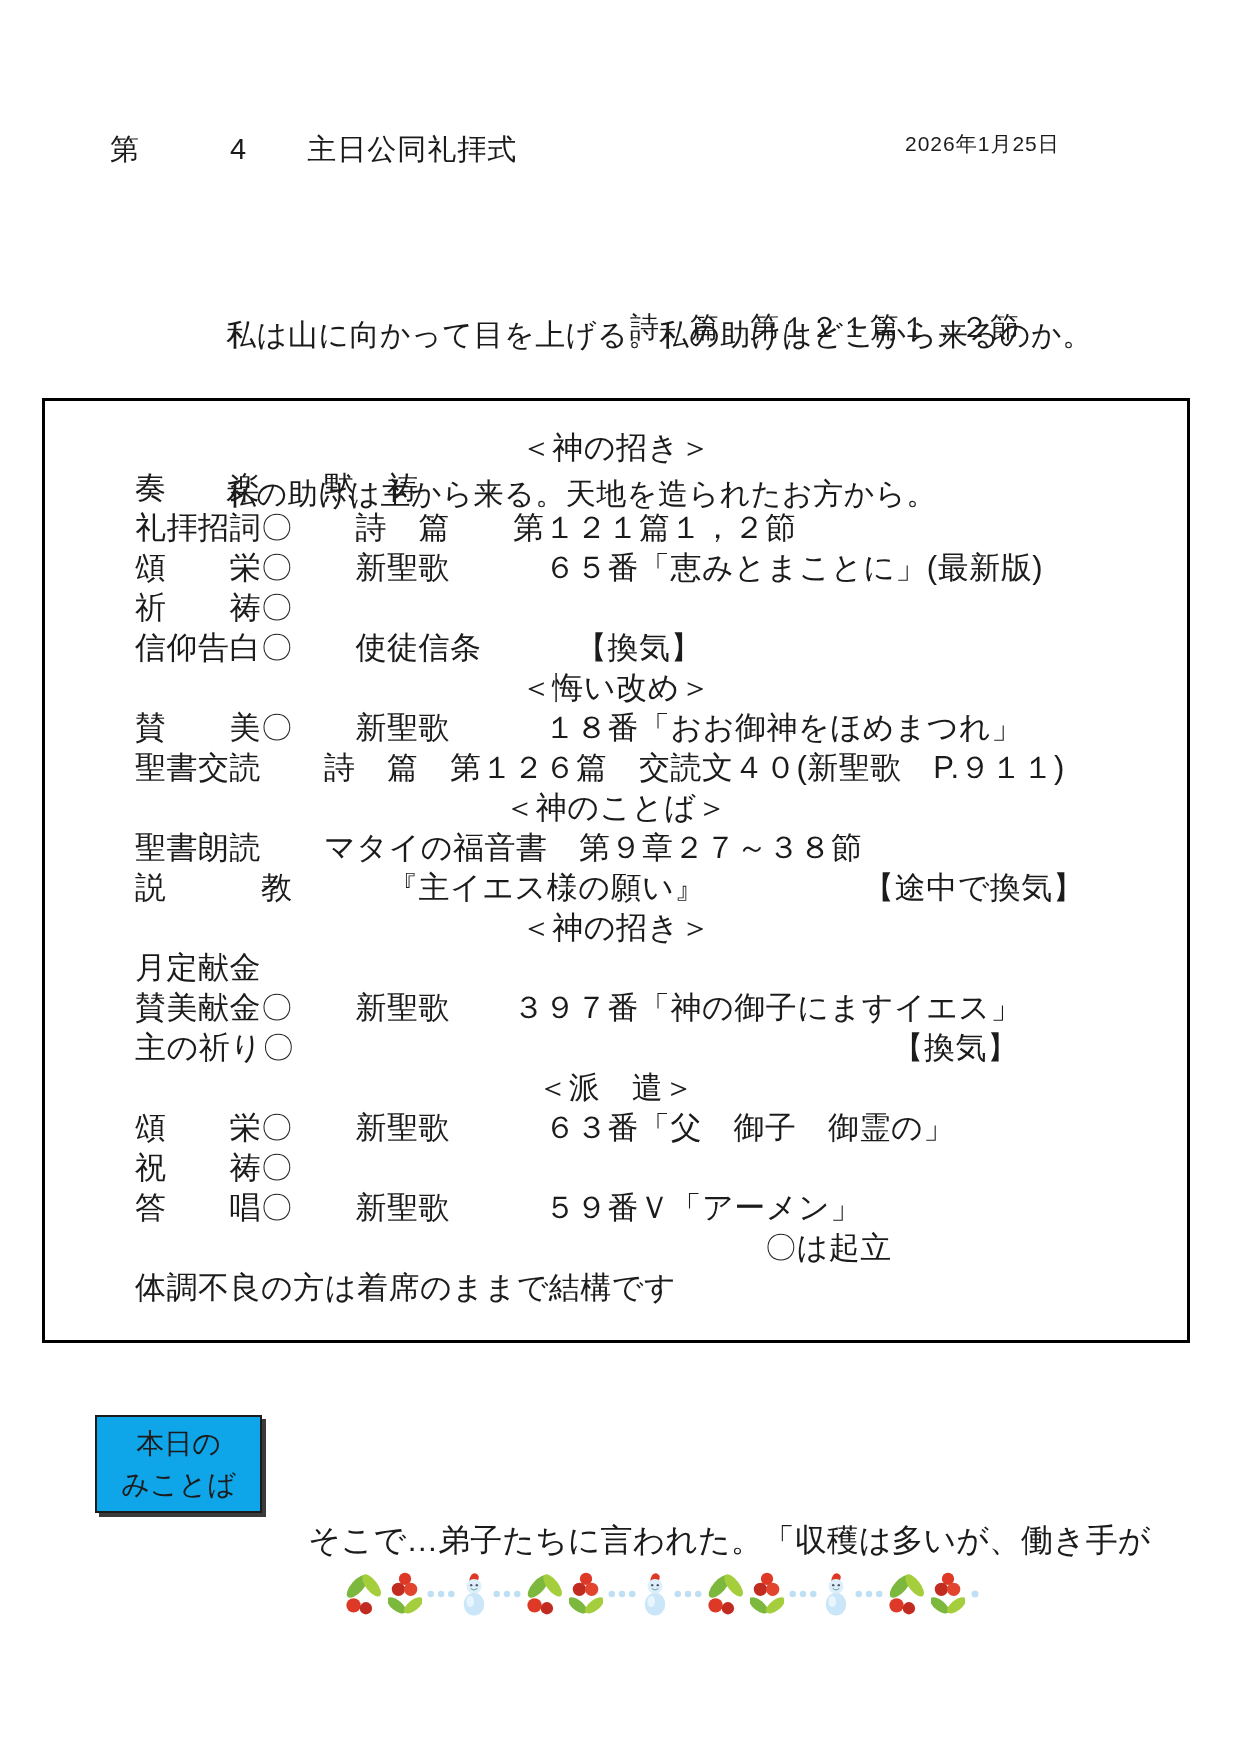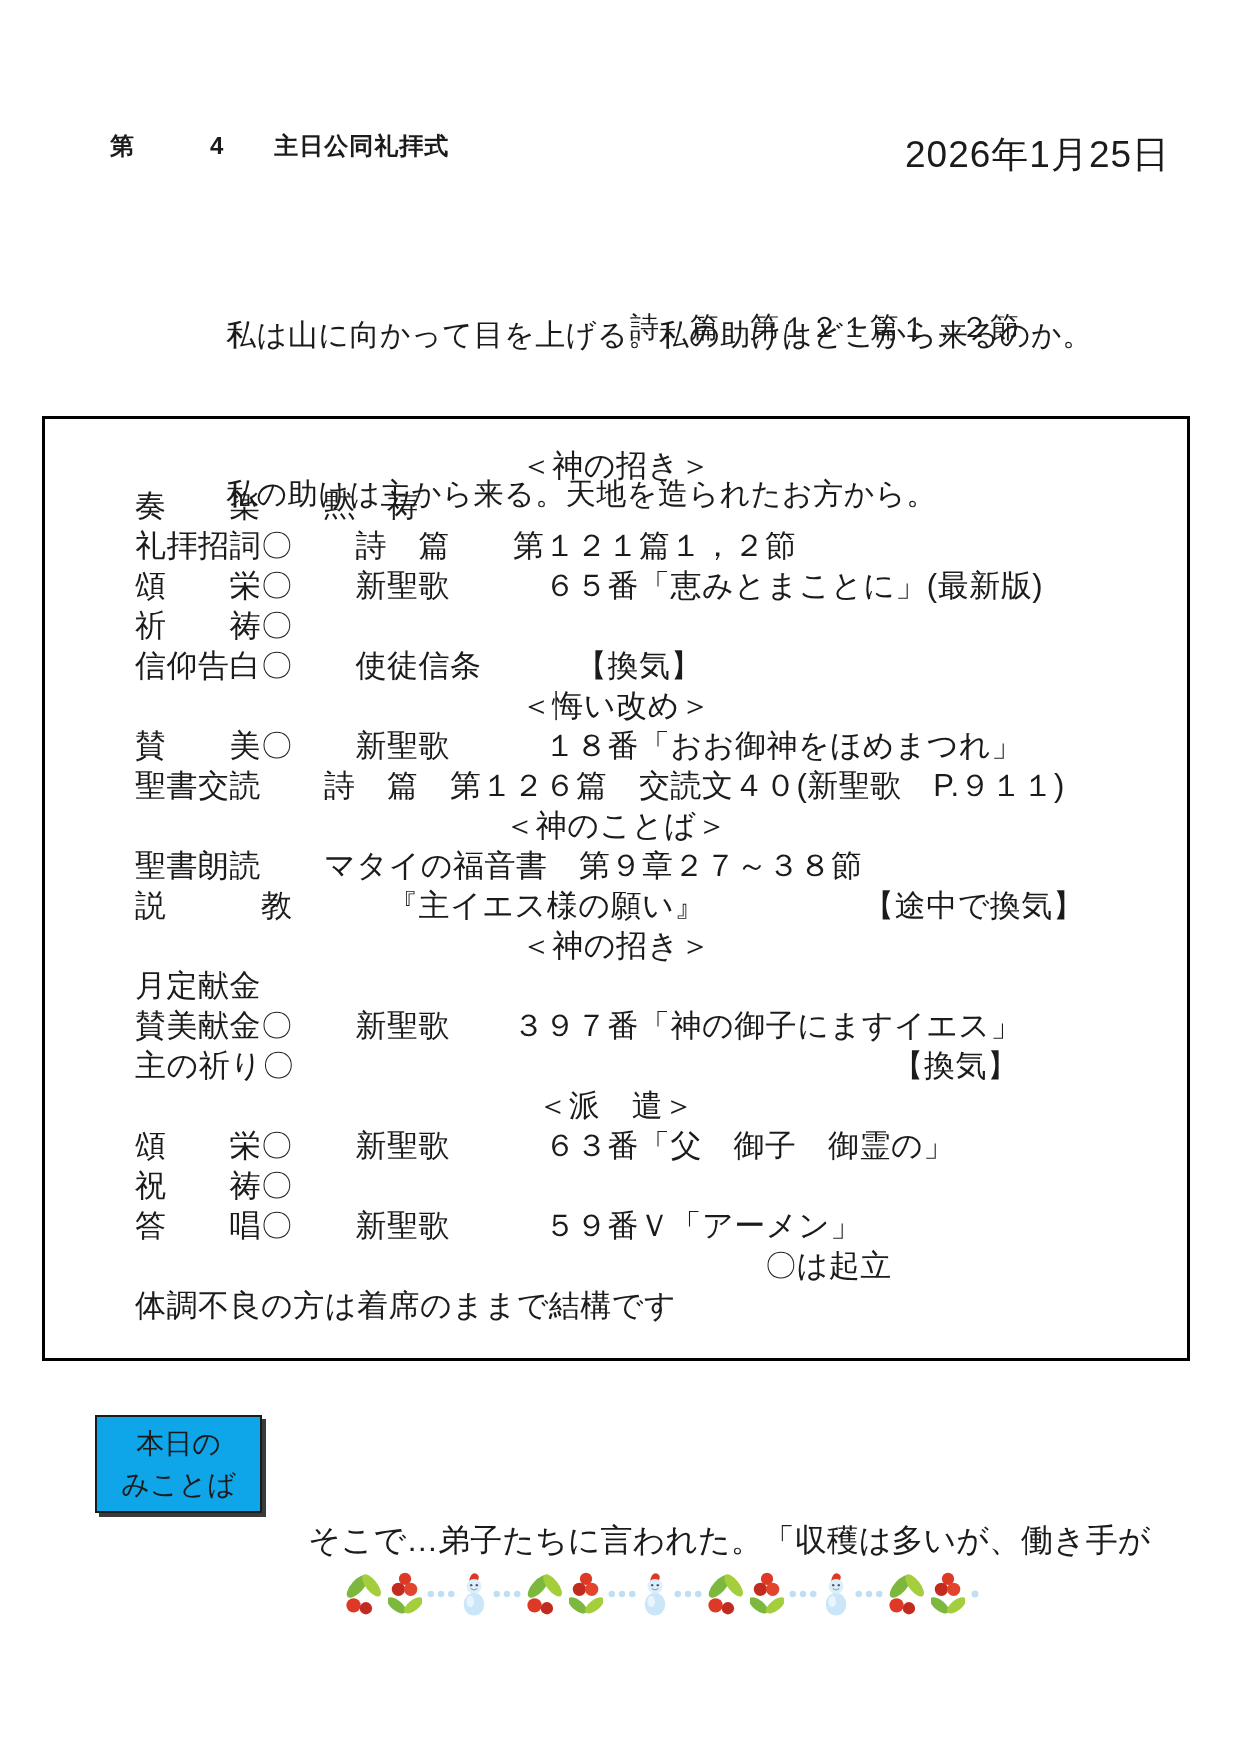--- a/index.html
+++ b/index.html
@@ -7,41 +7,40 @@
     position:relative;
     width:1241px;height:1755px;
     background:#ffffff;
     font-family:"Liberation Sans","DejaVu Sans",sans-serif;
     color:#1b1b1b;
     overflow:hidden;
   }
   
   .hdr-title{
     position:absolute;left:110px;top:130px;
-    font-size:24px;font-weight:700;letter-spacing:1px;white-space:pre;
+    font-size:29px;font-weight:400;letter-spacing:1px;white-space:pre;
   }
   .hdr-date{
     position:absolute;left:905px;top:130px;
-    font-size:37px;font-weight:500;letter-spacing:1px;white-space:pre;
+    font-size:21px;font-weight:500;letter-spacing:1px;white-space:pre;
   }
   
   .quote{
     position:absolute;left:178px;top:202px;
     font-size:30px;font-weight:500;line-height:53px;white-space:pre;letter-spacing:0.5px;margin-left:48px;
   }
   .quote-ref{
     position:absolute;left:630px;top:308px;
     font-size:29px;font-weight:400;white-space:pre;letter-spacing:1px;
   }
   
   .order-box{
     position:absolute;left:42px;top:398px;width:1148px;height:945px;
     border:3px solid #000;box-sizing:border-box;
     padding-top:27px;
-    margin-top:18px;
   }
   .obx-line{
     font-size:31px;font-weight:500;line-height:40px;height:40px;
     white-space:pre;letter-spacing:0.5px;
   }
   .obx-line.row{padding-left:90px;}
   .obx-line.center{text-align:center;}
   
   .word-label-box{
     position:absolute;left:95px;top:1415px;width:163px;height:94px;

